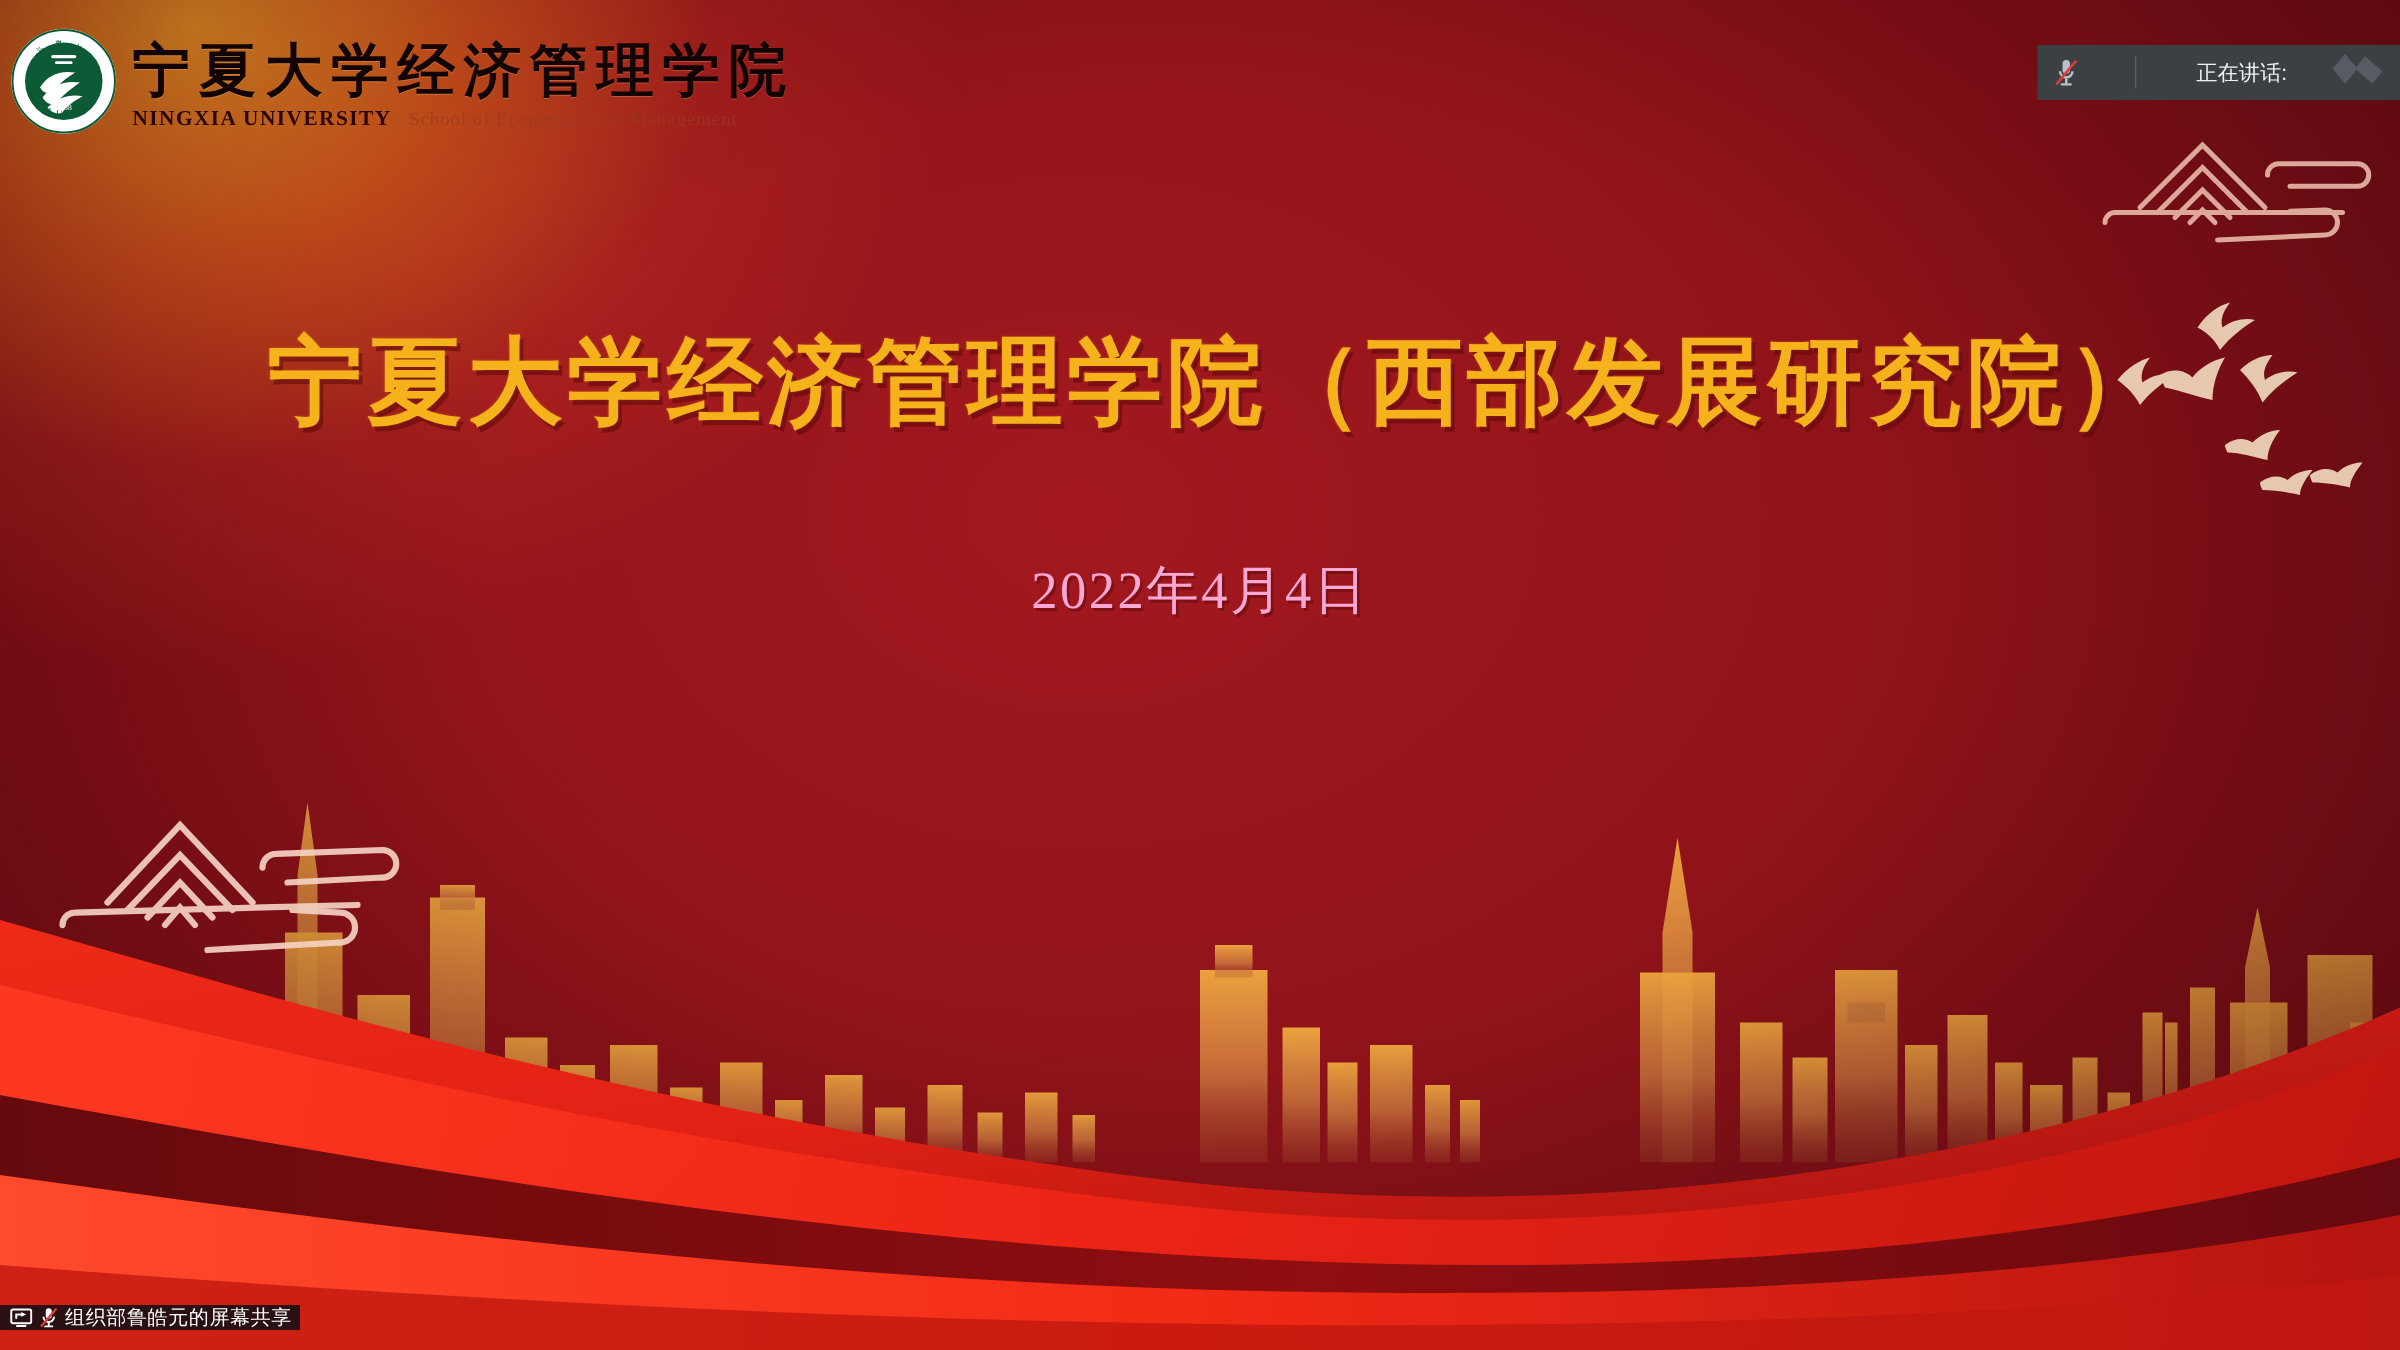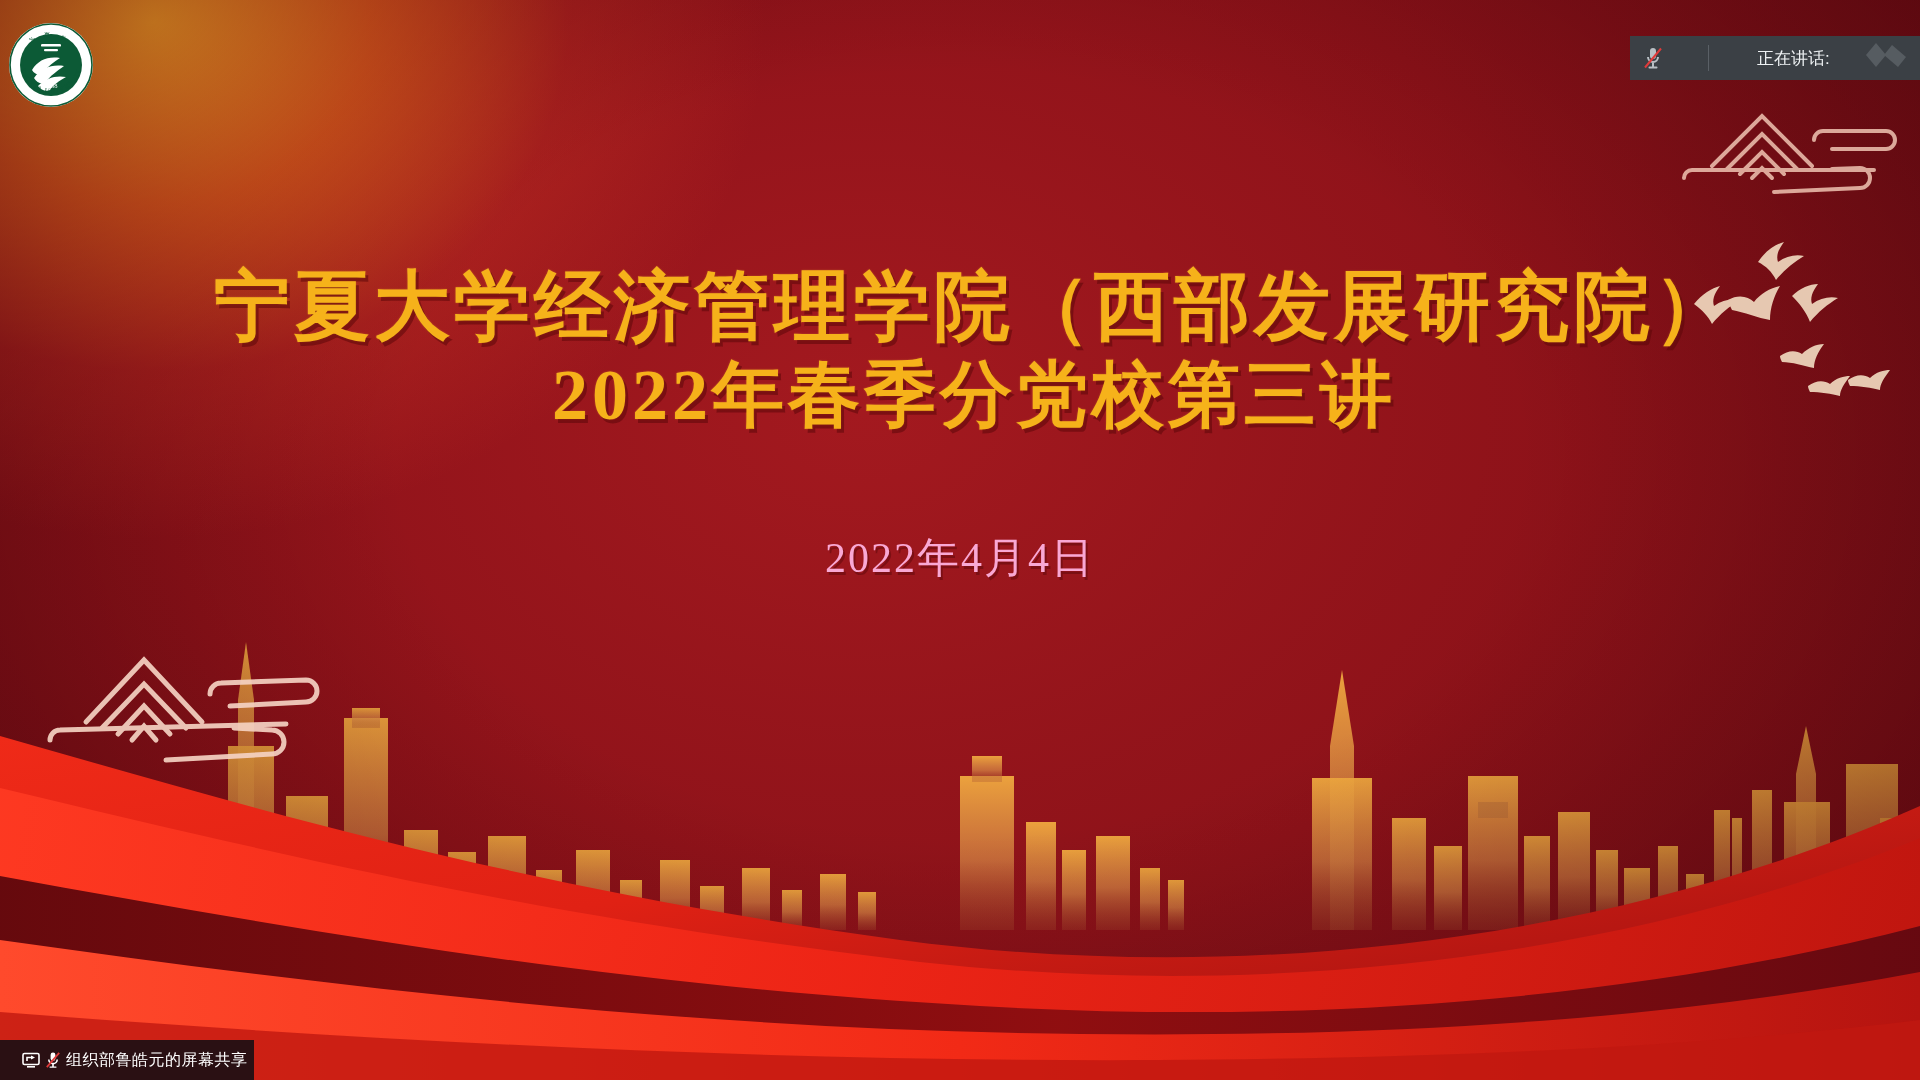--- a/index.html
+++ b/index.html
@@ -60,22 +60,22 @@
   
   .speak-bar{position:absolute;right:0;top:36px;width:290px;height:44px;
     background:#3b4045;display:flex;align-items:center;overflow:hidden;gap:32px;}
   .speak-mic{width:46px;height:44px;display:flex;align-items:center;justify-content:center;flex:0 0 46px;}
   .speak-div{width:1px;height:26px;background:#5a6066;flex:0 0 1px;}
   .speak-label{color:#eef1f3;font-size:17px;margin-left:16px;white-space:nowrap;
     font-family:"Liberation Sans",sans-serif;}
   .speak-wm{margin-left:auto;margin-right:10px;opacity:.55;}
 
   
-  .share-bar{position:absolute;left:0;bottom:0;height:40px;
-    background:#2a1013;display:flex;align-items:center;padding:0 6px 0 20px;}
+  .share-bar{position:absolute;left:0;bottom:16px;height:20px;
+    background:#2a1013;display:flex;align-items:center;padding:0 6px 0 6px;}
   .share-ic{width:22px;height:22px;display:flex;align-items:center;justify-content:center;flex:0 0 22px;}
   .share-label{color:#ffffff;font-size:16px;font-family:"Liberation Sans",sans-serif;
     white-space:nowrap;margin-left:2px;letter-spacing:.5px;}
 </style>
 </head>
 <body>
 
 <div id="stage">
 
   <div class="bg-base"></div>
@@ -233,25 +233,31 @@
         <text font-family="Liberation Serif, serif" font-size="6.8" fill="#0c5a36" letter-spacing="1.3">
           <textPath href="#sealArc" startOffset="50%" text-anchor="middle">NINGXIA UNIVERSITY</textPath>
         </text>
         <g fill="#0c5a36" font-family="Liberation Serif, serif" font-size="6">
           <text x="21" y="20">宁</text>
             <text x="36" y="15">夏</text>
             <text x="52" y="18">大</text>
         </g>
       </svg>
     </div>
+    <div class="logo-text">
+      <div class="logo-cn">宁夏大学经济管理学院</div>
+      <div class="logo-en-row">
+        <span class="logo-en1">NINGXIA UNIVERSITY</span>
+        <span class="logo-en2">School of Economics and Management</span>
+      </div>
+    </div>
   </div>
 
   <div class="title-wrap">
     <div class="t-line t1">宁夏大学经济管理学院（西部发展研究院）</div>
-    <div class="t-line t2">2022年春季分党校第三讲</div>
     <div class="date">2022年4月4日</div>
   </div>
 
   <div class="speak-bar">
     <div class="speak-mic">
       <svg width="22" height="24" viewBox="0 0 22 24">
         <g fill="#b9bfc4">
           <rect x="8" y="2" width="6" height="11" rx="3"></rect>
           <path d="M5,11 a6,6 0 0 0 12,0 h-2 a4,4 0 0 1 -8,0 Z"></path>
           <rect x="10" y="17" width="2" height="4"></rect>

